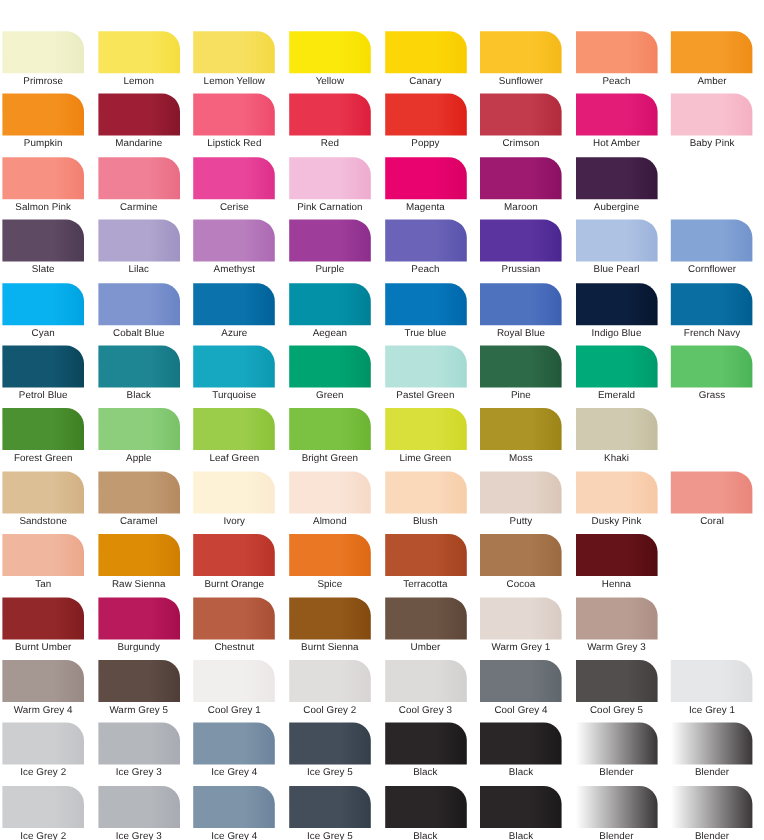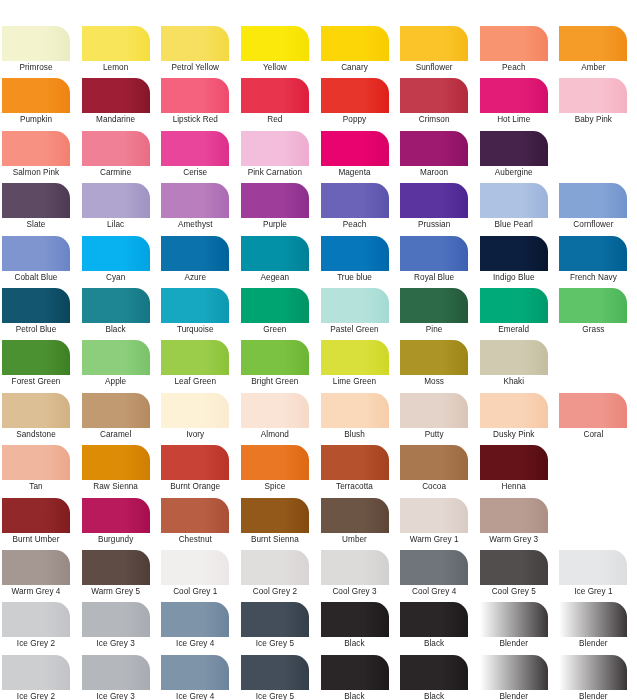--- a/index.html
+++ b/index.html
@@ -73,21 +73,21 @@
       <div class="swatch-cell">
         <div class="swatch-chip" style="background: linear-gradient(90deg, rgb(243, 244, 206) 0%, rgb(243, 244, 206) 62%, rgb(233, 235, 192) 100%);"></div>
         <div class="swatch-label">Primrose</div>
       </div>
       <div class="swatch-cell">
         <div class="swatch-chip" style="background: linear-gradient(90deg, rgb(249, 229, 89) 0%, rgb(249, 229, 89) 62%, rgb(245, 222, 62) 100%);"></div>
         <div class="swatch-label">Lemon</div>
       </div>
       <div class="swatch-cell">
         <div class="swatch-chip" style="background: linear-gradient(90deg, rgb(247, 224, 95) 0%, rgb(247, 224, 95) 62%, rgb(243, 217, 65) 100%);"></div>
-        <div class="swatch-label">Petrol Yellow</div>
+        <div class="swatch-label">Lemon Yellow</div>
       </div>
       <div class="swatch-cell">
         <div class="swatch-chip" style="background: linear-gradient(90deg, rgb(251, 233, 11) 0%, rgb(251, 233, 11) 62%, rgb(246, 224, 0) 100%);"></div>
         <div class="swatch-label">Yellow</div>
       </div>
       <div class="swatch-cell">
         <div class="swatch-chip" style="background: linear-gradient(90deg, rgb(253, 214, 8) 0%, rgb(253, 214, 8) 62%, rgb(247, 204, 0) 100%);"></div>
         <div class="swatch-label">Canary</div>
       </div>
       <div class="swatch-cell">
@@ -123,21 +123,21 @@
       <div class="swatch-cell">
         <div class="swatch-chip" style="background: linear-gradient(90deg, rgb(232, 53, 43) 0%, rgb(232, 53, 43) 62%, rgb(221, 32, 24) 100%);"></div>
         <div class="swatch-label">Poppy</div>
       </div>
       <div class="swatch-cell">
         <div class="swatch-chip" style="background: linear-gradient(90deg, rgb(193, 59, 76) 0%, rgb(193, 59, 76) 62%, rgb(178, 42, 60) 100%);"></div>
         <div class="swatch-label">Crimson</div>
       </div>
       <div class="swatch-cell">
         <div class="swatch-chip" style="background: linear-gradient(90deg, rgb(227, 28, 120) 0%, rgb(227, 28, 120) 62%, rgb(212, 15, 107) 100%);"></div>
-        <div class="swatch-label">Hot Lime</div>
+        <div class="swatch-label">Hot Amber</div>
       </div>
       <div class="swatch-cell">
         <div class="swatch-chip" style="background: linear-gradient(90deg, rgb(248, 193, 207) 0%, rgb(248, 193, 207) 62%, rgb(245, 176, 194) 100%);"></div>
         <div class="swatch-label">Baby Pink</div>
       </div>
     </div>
     <div class="swatch-row">
       <div class="swatch-cell">
         <div class="swatch-chip" style="background: linear-gradient(90deg, rgb(247, 146, 131) 0%, rgb(247, 146, 131) 62%, rgb(243, 127, 112) 100%);"></div>
         <div class="swatch-label">Salmon Pink</div>
@@ -196,28 +196,28 @@
         <div class="swatch-chip" style="background: linear-gradient(90deg, rgb(174, 194, 227) 0%, rgb(174, 194, 227) 62%, rgb(155, 178, 218) 100%);"></div>
         <div class="swatch-label">Blue Pearl</div>
       </div>
       <div class="swatch-cell">
         <div class="swatch-chip" style="background: linear-gradient(90deg, rgb(133, 164, 214) 0%, rgb(133, 164, 214) 62%, rgb(114, 148, 204) 100%);"></div>
         <div class="swatch-label">Cornflower</div>
       </div>
     </div>
     <div class="swatch-row">
       <div class="swatch-cell">
+        <div class="swatch-chip" style="background: linear-gradient(90deg, rgb(8, 177, 239) 0%, rgb(8, 177, 239) 62%, rgb(0, 163, 226) 100%);"></div>
+        <div class="swatch-label">Cyan</div>
+      </div>
+      <div class="swatch-cell">
         <div class="swatch-chip" style="background: linear-gradient(90deg, rgb(126, 149, 207) 0%, rgb(126, 149, 207) 62%, rgb(106, 132, 197) 100%);"></div>
         <div class="swatch-label">Cobalt Blue</div>
       </div>
       <div class="swatch-cell">
-        <div class="swatch-chip" style="background: linear-gradient(90deg, rgb(8, 177, 239) 0%, rgb(8, 177, 239) 62%, rgb(0, 163, 226) 100%);"></div>
-        <div class="swatch-label">Cyan</div>
-      </div>
-      <div class="swatch-cell">
         <div class="swatch-chip" style="background: linear-gradient(90deg, rgb(11, 114, 171) 0%, rgb(11, 114, 171) 62%, rgb(0, 98, 154) 100%);"></div>
         <div class="swatch-label">Azure</div>
       </div>
       <div class="swatch-cell">
         <div class="swatch-chip" style="background: linear-gradient(90deg, rgb(3, 145, 168) 0%, rgb(3, 145, 168) 62%, rgb(0, 128, 150) 100%);"></div>
         <div class="swatch-label">Aegean</div>
       </div>
       <div class="swatch-cell">
         <div class="swatch-chip" style="background: linear-gradient(90deg, rgb(7, 119, 188) 0%, rgb(7, 119, 188) 62%, rgb(0, 103, 170) 100%);"></div>
         <div class="swatch-label">True blue</div>

